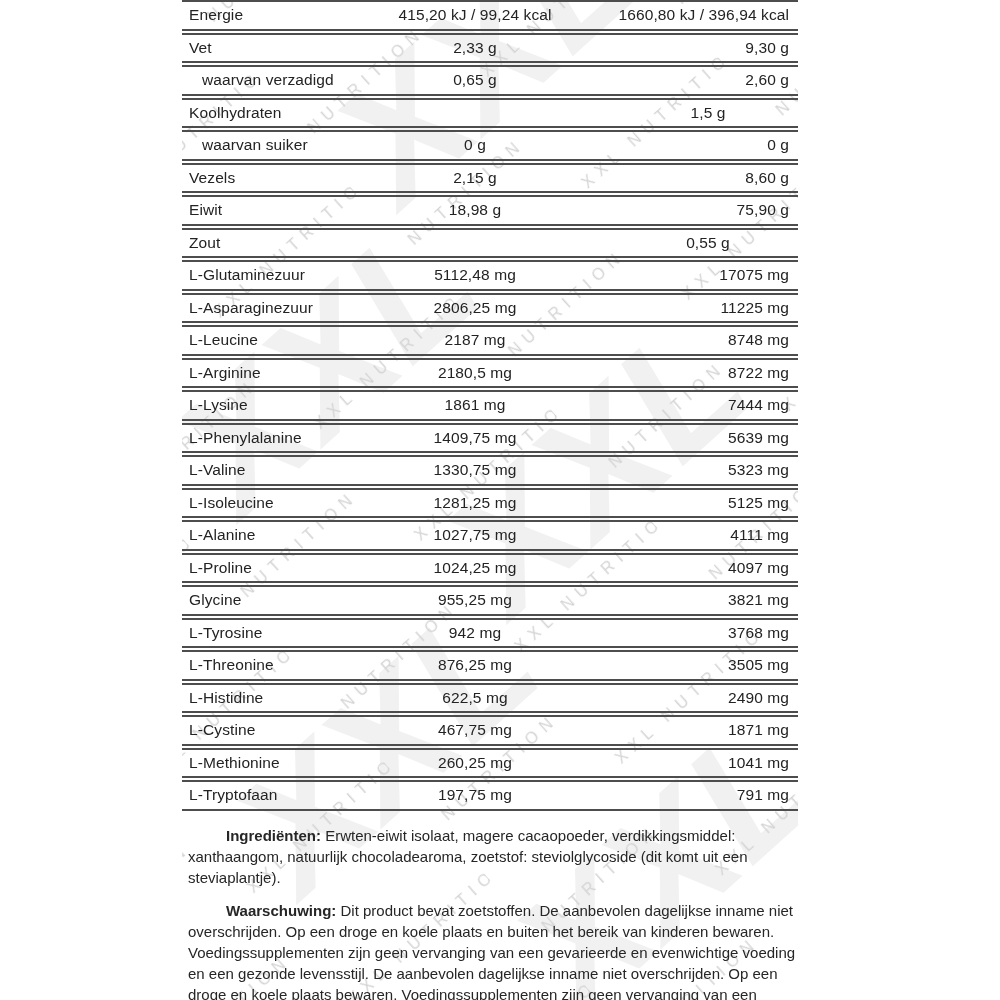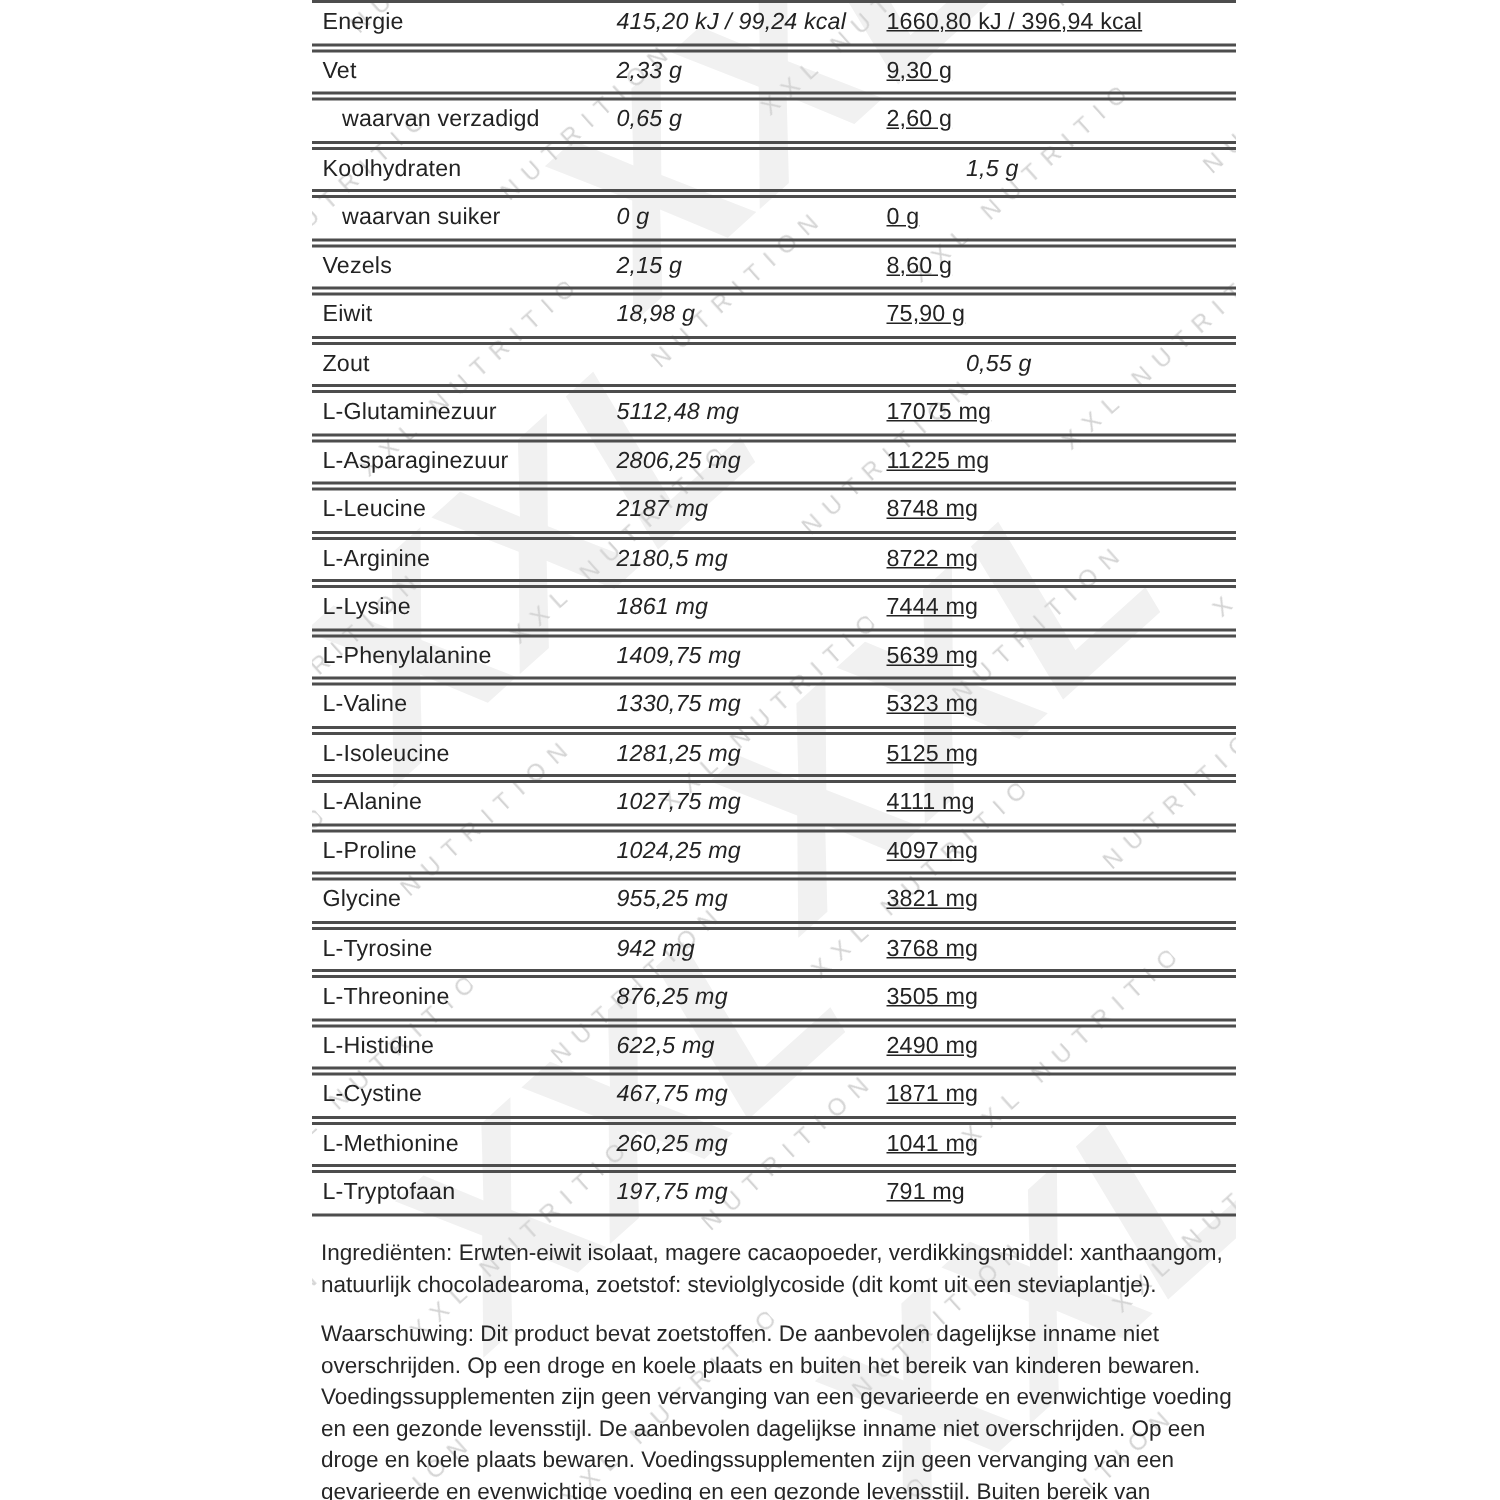--- a/index.html
+++ b/index.html
@@ -6,21 +6,21 @@
     margin: 0;
     padding: 0;
     width: 1000px;
     height: 1000px;
     overflow: hidden;
     background: #ffffff;
     font-family: "Liberation Sans", sans-serif;
   }
   .content-col {
     position: absolute;
-    left: 208px;
+    left: 182px;
     top: 0;
     width: 616px;
     height: 1000px;
     overflow: hidden;
   }
   .wm-svg {
     position: absolute;
     left: 0;
     top: 0;
     z-index: 0;
@@ -48,40 +48,40 @@
   .c-label {
     flex: 1;
     padding-left: 7px;
     white-space: nowrap;
   }
   .row.indent .c-label {
     padding-left: 20px;
   }
   .c-v1 {
     width: 180px;
-    text-align: left;
+    text-align: center;
     white-space: nowrap;
-    font-style: italic;
   }
   .c-v2 {
     box-sizing: border-box;
     width: 233px;
     padding-right: 9px;
+    text-align: right;
     white-space: nowrap;
-    text-decoration: underline;
   }
   .para {
     margin: 0;
     padding: 12px 2px 0 6px;
     font-size: 15px;
     line-height: 21px;
     color: #262626;
   }
   .para b {
-    font-weight: normal;
+    font-weight: bold;
+    margin-left: 38px;
   }
 </style>
 </head>
 <body>
 
 <div class="content-col">
 
   <svg class="wm-svg" width="616" height="1000" viewBox="0 0 616 1000" aria-hidden="true">
     <defs>
       <pattern id="wmpat" width="360" height="150" patternUnits="userSpaceOnUse" patternTransform="rotate(-42)">

